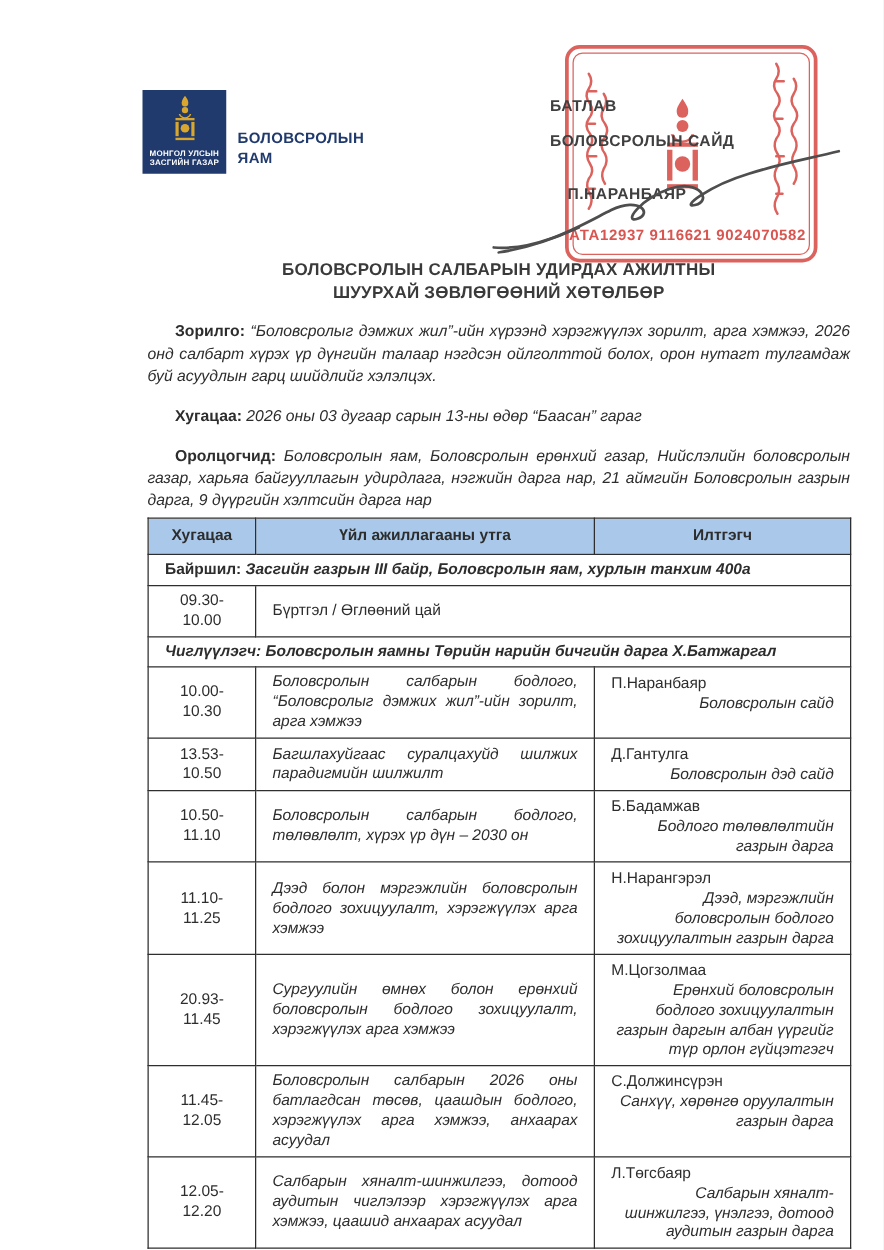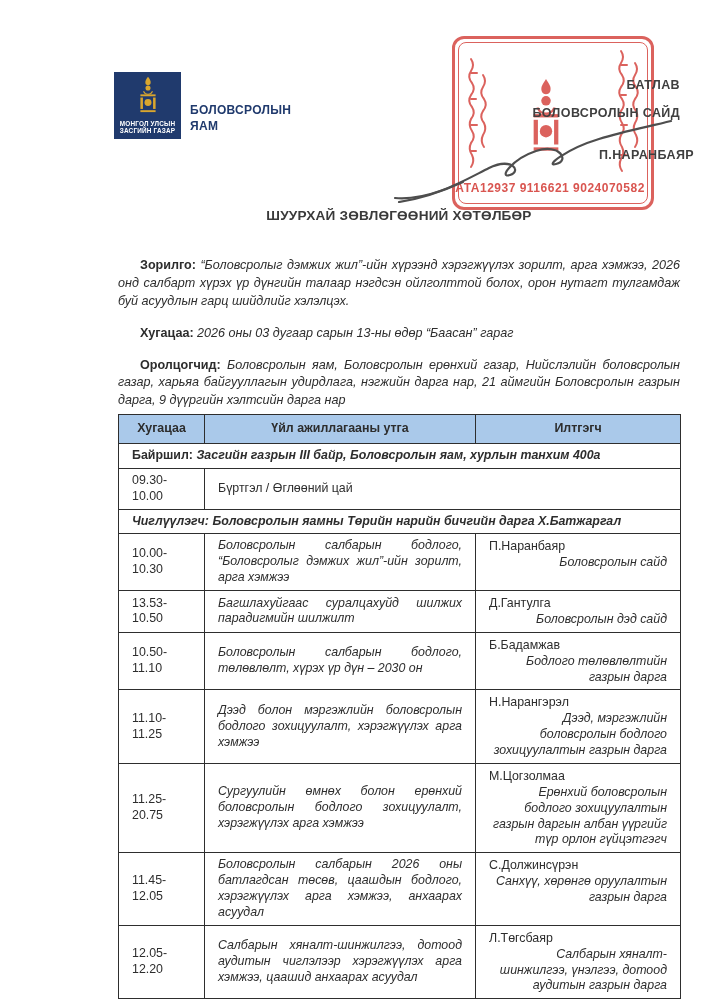--- a/index.html
+++ b/index.html
@@ -14,42 +14,42 @@
   .logo svg{position:absolute;top:4px;left:50%;transform:translateX(-50%);}
   .logo-caption{color:#fff;font-size:6.4px;line-height:7.6px;text-align:center;font-weight:bold;
     letter-spacing:.2px;padding-bottom:4px;width:100%;}
   .ministry{position:absolute;left:190px;top:103px;font-size:12px;font-weight:bold;
     color:var(--navy,#203a6d);line-height:1.32;letter-spacing:.3px;}
   
   .stamp{position:absolute;left:452px;top:36px;width:196px;height:168px;
     border:3.5px solid var(--stamp-red,#d95550);border-radius:12px;opacity:.92;}
   .stamp-inner{position:absolute;inset:3px;border:1.2px solid var(--stamp-red,#d95550);border-radius:8px;}
   .stamp svg{position:absolute;}
-  .stamp-text{position:absolute;left:440px;width:240px;text-align:right;
+  .stamp-text{position:absolute;left:440px;width:240px;text-align:left;
     font-weight:bold;color:#3f3f3f;font-size:12.5px;letter-spacing:.4px;}
   .stamp-serial{position:absolute;left:452px;width:196px;text-align:center;top:181px;
     color:var(--stamp-red,#d95550);font-size:12px;font-weight:bold;letter-spacing:.5px;}
   .signature{position:absolute;left:393px;top:108px;z-index:5;}
   
   .doc-title{position:absolute;left:118px;top:207px;width:562px;text-align:center;
     font-weight:bold;font-size:13.6px;line-height:18px;color:#3a3a3a;letter-spacing:.2px;}
   
   .intro{position:absolute;left:118px;top:257px;width:562px;font-size:12.6px;line-height:1.42;}
   .intro p{margin:0 0 14px 0;text-align:justify;}
   .intro .lbl{font-weight:bold;font-style:normal;margin-left:22px;}
   .intro .val{font-style:italic;}
   
   .sched{position:absolute;left:118px;top:414px;width:562px;border-collapse:collapse;
     font-size:12.4px;line-height:1.28;table-layout:fixed;}
   .sched th,.sched td{border:1.4px solid #2e2e2e;padding:4px 13px;vertical-align:middle;}
   .sched th{background:var(--header-blue,#aac9ea);font-weight:bold;text-align:center;padding:6px 0;}
   .col-time{width:86px;}
   .col-act{width:271px;}
   .col-pres{width:205px;}
-  td.time{text-align:left;}
+  td.time{text-align:center;}
   td.act{text-align:justify;font-style:italic;}
   td.pres{vertical-align:top;padding-top:5px;}
   .p-name{text-align:left;}
   .p-title{font-style:italic;text-align:right;}
   .full-row .lbl{font-weight:bold;}
   .full-row .val{font-weight:bold;font-style:italic;}
   .full-row .lbl.it{font-style:italic;}
 </style>
 </head>
 <body>
@@ -117,20 +117,21 @@
   <div class="stamp-serial">АТА12937 9116621 9024070582</div>
 
   <svg class="signature" width="282" height="95" viewBox="0 0 282 95">
     <g stroke="#4e4e4e" stroke-width="2.2" fill="none" stroke-linecap="round">
       <path d="M2,90 C38,93 72,72 96,60 C119,49 129,63 117,67 C105,71 119,51 143,43 C167,35 177,53 163,56 C151,59 173,41 206,31 C231,23 254,19 278,13"></path>
       <path d="M70,74 C48,84 26,91 6,94"></path>
     </g>
   </svg>
 
   <div class="doc-title">
+    <div>БОЛОВСРОЛЫН САЛБАРЫН УДИРДАХ АЖИЛТНЫ</div>
     <div>ШУУРХАЙ ЗӨВЛӨГӨӨНИЙ ХӨТӨЛБӨР</div>
   </div>
 
   <div class="intro">
     <p><span class="lbl">Зорилго:</span> <span class="val">“Боловсролыг дэмжих жил”-ийн хүрээнд хэрэгжүүлэх зорилт, арга хэмжээ, 2026 онд салбарт хүрэх үр дүнгийн талаар нэгдсэн ойлголттой болох, орон нутагт тулгамдаж буй асуудлын гарц шийдлийг хэлэлцэх.</span></p>
     <p><span class="lbl">Хугацаа:</span> <span class="val">2026 оны 03 дугаар сарын 13-ны өдөр “Баасан” гараг</span></p>
     <p><span class="lbl">Оролцогчид:</span> <span class="val">Боловсролын яам, Боловсролын ерөнхий газар, Нийслэлийн боловсролын газар, харьяа байгууллагын удирдлага, нэгжийн дарга нар, 21 аймгийн Боловсролын газрын дарга, 9 дүүргийн  хэлтсийн дарга нар</span></p>
   </div>
 
   <table class="sched">
@@ -183,21 +184,21 @@
       </tr>
       <tr>
         <td class="time">11.10-11.25</td>
         <td class="act">Дээд болон мэргэжлийн боловсролын бодлого зохицуулалт, хэрэгжүүлэх арга хэмжээ</td>
         <td class="pres">
           <div class="p-name">Н.Нарангэрэл</div>
           <div class="p-title">Дээд, мэргэжлийн боловсролын бодлого зохицуулалтын газрын дарга</div>
         </td>
       </tr>
       <tr>
-        <td class="time">11.25-20.75</td>
+        <td class="time">20.93-11.45</td>
         <td class="act">Сургуулийн өмнөх болон ерөнхий боловсролын бодлого зохицуулалт, хэрэгжүүлэх арга хэмжээ</td>
         <td class="pres">
           <div class="p-name">М.Цогзолмаа</div>
           <div class="p-title">Ерөнхий боловсролын бодлого зохицуулалтын газрын даргын албан үүргийг түр орлон гүйцэтгэгч</div>
         </td>
       </tr>
       <tr>
         <td class="time">11.45-12.05</td>
         <td class="act">Боловсролын салбарын 2026 оны батлагдсан төсөв, цаашдын бодлого, хэрэгжүүлэх арга хэмжээ, анхаарах асуудал</td>
         <td class="pres">

